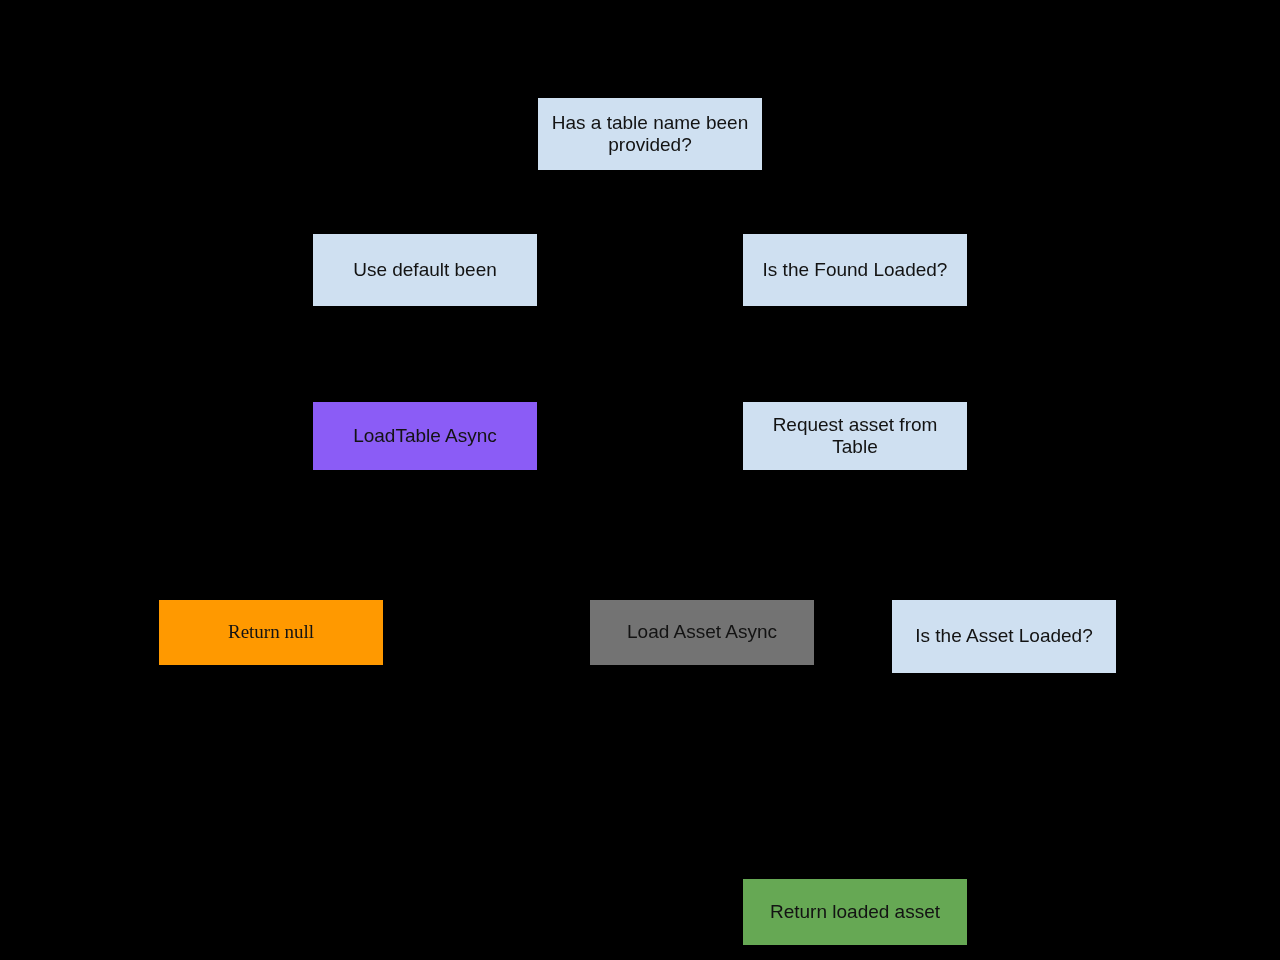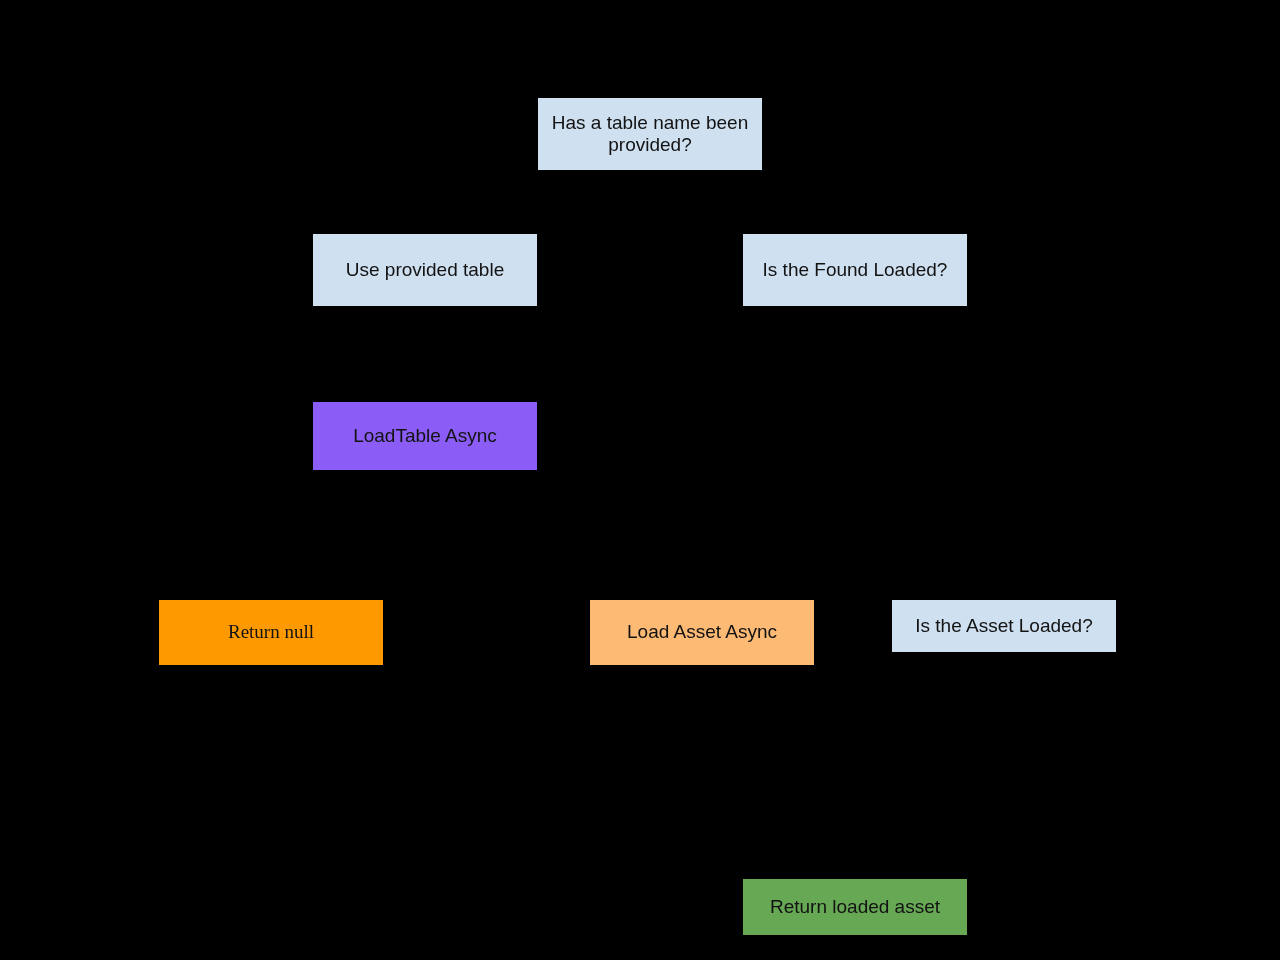--- a/index.html
+++ b/index.html
@@ -79,45 +79,48 @@
       <path d="M1116,640 Q1140,640 1140,680 L1140,760 Q1140,790 1110,790 L732,790 Q702,790 702,760 L702,665"></path>
       <path d="M1004,665 L1004,830 Q1004,860 974,860 L885,860 Q855,860 855,879"></path>
     </g>
   </svg>
 
   <div class="node" style="left:538px; top:98px; width:224px; height:72px; background:#cfe0f1;">
     <span class="node-label">Has a table name been provided?</span>
   </div>
 
   <div class="node" style="left:313px; top:234px; width:224px; height:72px; background:#cfe0f1;">
-    <span class="node-label">Use provided table</span>
+    <span class="node-label">Use default been</span>
   </div>
 
   <div class="node" style="left:743px; top:234px; width:224px; height:72px; background:#cfe0f1;">
     <span class="node-label">Is the Found Loaded?</span>
   </div>
 
   <div class="node" style="left:313px; top:402px; width:224px; height:68px; background:#8b5cf6;">
     <span class="node-label">LoadTable Async</span>
   </div>
 
+  <div class="node" style="left:743px; top:402px; width:224px; height:68px; background:#cfe0f1;">
+    <span class="node-label">Request asset from Table</span>
+  </div>
 
   <div class="node" style="left:159px; top:600px; width:224px; height:65px; background:#ff9900;font-family:Liberation Serif, serif;">
     <span class="node-label">Return null</span>
   </div>
 
-  <div class="node" style="left:590px; top:600px; width:224px; height:65px; background:#fdba74;">
+  <div class="node" style="left:590px; top:600px; width:224px; height:65px; background:#737373;">
     <span class="node-label">Load Asset Async</span>
   </div>
 
-  <div class="node" style="left:892px; top:600px; width:224px; height:52px; background:#cfe0f1;">
+  <div class="node" style="left:892px; top:600px; width:224px; height:73px; background:#cfe0f1;">
     <span class="node-label">Is the Asset Loaded?</span>
   </div>
 
-  <div class="node" style="left:743px; top:879px; width:224px; height:56px; background:#66a854;">
+  <div class="node" style="left:743px; top:879px; width:224px; height:66px; background:#66a854;">
     <span class="node-label">Return loaded asset</span>
   </div>
 
   <span class="edge-label" style="left:420px; top:200px;">No</span>
   <span class="edge-label" style="left:860px; top:200px;">Yes</span>
   <span class="edge-label" style="left:420px; top:368px;">No</span>
   <span class="edge-label" style="left:860px; top:368px;">Yes</span>
   <span class="edge-label" style="left:280px; top:540px;">Not found</span>
   <span class="edge-label" style="left:702px; top:540px;">Found</span>
   <span class="edge-label" style="left:1010px; top:780px;">No</span>

